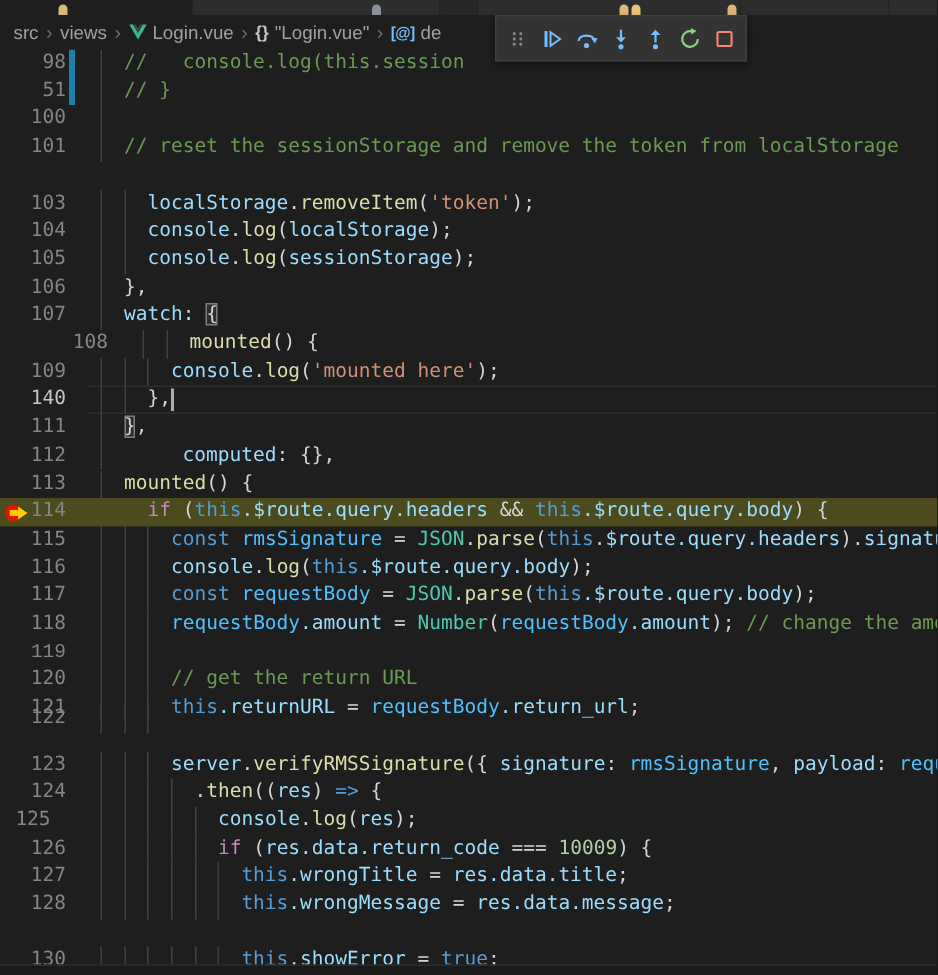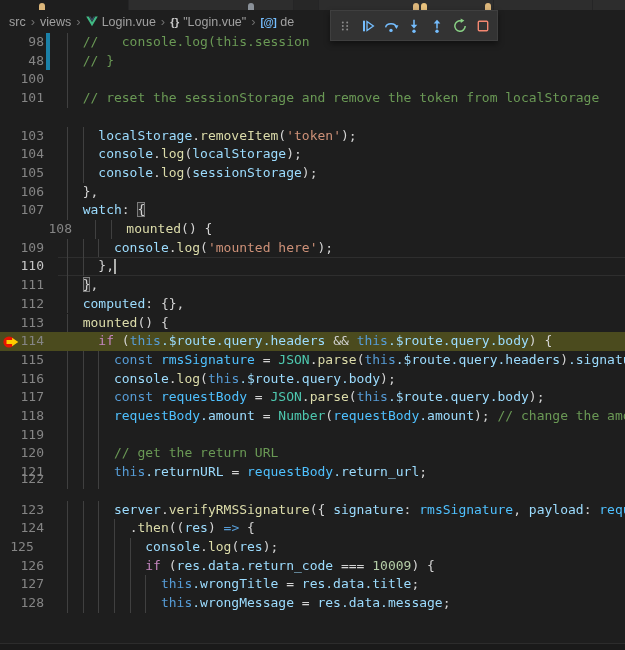--- a/index.html
+++ b/index.html
@@ -61,21 +61,21 @@
 <div id="root">
   <div id="editor">
       <div class="row" style="top: 33px; height: 18.7px;">
         <div class="guide" style="left: 67px;"></div>
         <div class="lnum" style="line-height: 18.7px;">98</div>
         <div class="chbar"></div>
         <div class="code" style="line-height: 18.7px; text-align: right;">  <span style="color: rgb(106, 153, 85);">//   console.log(this.session</span></div>
       </div>
       <div class="row" style="top: 51.7px; height: 18.7px;">
         <div class="guide" style="left: 67px;"></div>
-        <div class="lnum" style="line-height: 18.7px;">48</div>
+        <div class="lnum" style="line-height: 18.7px;">51</div>
         <div class="chbar"></div>
         <div class="code" style="line-height: 18.7px;">  <span style="color: rgb(106, 153, 85);">// }</span></div>
       </div>
       <div class="row" style="top: 70.4px; height: 18.7px;">
         <div class="guide" style="left: 67px;"></div>
         <div class="lnum" style="line-height: 18.7px;">100</div>
         <div class="code" style="line-height: 18.7px;"></div>
       </div>
       <div class="row" style="top: 89.1px; height: 18.7px;">
         <div class="guide" style="left: 67px;"></div>
@@ -120,33 +120,33 @@
         <div class="guide" style="left: 67px;"></div>
         <div class="guide" style="left: 82.64px;"></div>
         <div class="guide" style="left: 98.28px;"></div>
         <div class="lnum" style="line-height: 18.7px;">109</div>
         <div class="code" style="line-height: 18.7px;">      <span style="color: rgb(156, 220, 254);">console</span><span style="color: rgb(212, 212, 212);">.</span><span style="color: rgb(220, 220, 170);">log</span><span style="color: rgb(212, 212, 212);">(</span><span style="color: rgb(206, 145, 120);">'mounted here'</span><span style="color: rgb(212, 212, 212);">);</span></div>
       </div>
       <div class="row" style="top: 257.4px; height: 18.7px;">
         <div class="curline-hl"></div>
         <div class="guide" style="left: 67px;"></div>
         <div class="guide" style="left: 82.64px;"></div>
-        <div class="lnum active" style="line-height: 18.7px;">110</div>
+        <div class="lnum active" style="line-height: 18.7px;">140</div>
         <div class="code" style="line-height: 18.7px;">    <span style="color: rgb(212, 212, 212);">},</span></div>
         <div class="cursor" style="left: 113.92px; top: 2px; height: 14.7px;"></div>
       </div>
       <div class="row" style="top: 276.1px; height: 18.7px;">
         <div class="guide" style="left: 67px;"></div>
         <div class="lnum" style="line-height: 18.7px; text-align: right;">111</div>
         <div class="code" style="line-height: 18.7px;">  <span class="brkm" style="color: rgb(212, 212, 212);">}</span><span style="color: rgb(212, 212, 212);">,</span></div>
       </div>
       <div class="row" style="top: 294.8px; height: 18.7px;">
         <div class="guide" style="left: 67px;"></div>
         <div class="lnum" style="line-height: 18.7px;">112</div>
-        <div class="code" style="line-height: 18.7px;">  <span style="color: rgb(156, 220, 254);">computed</span><span style="color: rgb(212, 212, 212);">: {},</span></div>
+        <div class="code" style="line-height: 18.7px; padding-left: 39px;">  <span style="color: rgb(156, 220, 254);">computed</span><span style="color: rgb(212, 212, 212);">: {},</span></div>
       </div>
       <div class="row" style="top: 313.5px; height: 18.7px;">
         <div class="guide" style="left: 67px;"></div>
         <div class="lnum" style="line-height: 18.7px;">113</div>
         <div class="code" style="line-height: 18.7px;">  <span style="color: rgb(220, 220, 170);">mounted</span><span style="color: rgb(212, 212, 212);">() {</span></div>
       </div>
       <div class="row dbgline" style="top: 332.2px; height: 18.7px;">
         <div class="lnum" style="line-height: 18.7px;">114</div>
         <div class="bpglyph" style="top: 1.35px;"><svg width="19" height="16" viewBox="0 0 19 16">
       <circle cx="7" cy="8" r="5.6" fill="#e51400"></circle>
@@ -179,21 +179,21 @@
         <div class="guide" style="left: 67px;"></div>
         <div class="guide" style="left: 82.64px;"></div>
         <div class="guide" style="left: 98.28px;"></div>
         <div class="lnum" style="line-height: 18.7px;">118</div>
         <div class="code" style="line-height: 18.7px;">      <span style="color: rgb(79, 193, 255);">requestBody</span><span style="color: rgb(156, 220, 254);">.amount</span><span style="color: rgb(212, 212, 212);"> = </span><span style="color: rgb(78, 201, 176);">Number</span><span style="color: rgb(212, 212, 212);">(</span><span style="color: rgb(79, 193, 255);">requestBody</span><span style="color: rgb(156, 220, 254);">.amount</span><span style="color: rgb(212, 212, 212);">); </span><span style="color: rgb(106, 153, 85);">// change the amou</span></div>
       </div>
       <div class="row" style="top: 425.7px; height: 18.7px;">
         <div class="guide" style="left: 67px;"></div>
         <div class="guide" style="left: 82.64px;"></div>
         <div class="guide" style="left: 98.28px;"></div>
-        <div class="lnum" style="line-height: 18.7px;">119</div>
+        <div class="lnum" style="line-height: 18.7px; font-family: Liberation Mono, monospace;">119</div>
         <div class="code" style="line-height: 18.7px;"></div>
       </div>
       <div class="row" style="top: 444.4px; height: 18.7px;">
         <div class="guide" style="left: 67px;"></div>
         <div class="guide" style="left: 82.64px;"></div>
         <div class="guide" style="left: 98.28px;"></div>
         <div class="lnum" style="line-height: 18.7px;">120</div>
         <div class="code" style="line-height: 18.7px;">      <span style="color: rgb(106, 153, 85);">// get the return URL</span></div>
       </div>
       <div class="row" style="top: 463.1px; height: 18.7px;">
@@ -255,20 +255,30 @@
       </div>
       <div class="row" style="top: 594px; height: 18.7px;">
         <div class="guide" style="left: 67px;"></div>
         <div class="guide" style="left: 82.64px;"></div>
         <div class="guide" style="left: 98.28px;"></div>
         <div class="guide" style="left: 113.92px;"></div>
         <div class="guide" style="left: 129.56px;"></div>
         <div class="guide" style="left: 145.2px;"></div>
         <div class="lnum" style="line-height: 18.7px;">128</div>
         <div class="code" style="line-height: 18.7px;">            <span style="color: rgb(86, 156, 214);">this</span><span style="color: rgb(156, 220, 254);">.wrongMessage</span><span style="color: rgb(212, 212, 212);"> = </span><span style="color: rgb(156, 220, 254);">res.data.message</span><span style="color: rgb(212, 212, 212);">;</span></div>
+      </div>
+      <div class="row" style="top: 631.4px; height: 18.7px;">
+        <div class="guide" style="left: 67px;"></div>
+        <div class="guide" style="left: 82.64px;"></div>
+        <div class="guide" style="left: 98.28px;"></div>
+        <div class="guide" style="left: 113.92px;"></div>
+        <div class="guide" style="left: 129.56px;"></div>
+        <div class="guide" style="left: 145.2px;"></div>
+        <div class="lnum" style="line-height: 18.7px;">130</div>
+        <div class="code" style="line-height: 18.7px;">            <span style="color: rgb(86, 156, 214);">this</span><span style="color: rgb(156, 220, 254);">.showError</span><span style="color: rgb(212, 212, 212);"> = </span><span style="color: rgb(86, 156, 214);">true</span><span style="color: rgb(212, 212, 212);">;</span></div>
       </div>
     </div>
   <div id="tabbar">
       <div class="tabseg" style="left: 0px; width: 128px; background: rgb(30, 30, 30);"></div>
       <div class="tabseg" style="left: 128px; width: 165px; background: rgb(45, 45, 45); border-left: 1px solid rgb(37, 37, 38);"></div>
       <div class="tabseg" style="left: 293px; width: 25px; background: rgb(39, 39, 39); border-left: 1px solid rgb(37, 37, 38);"></div>
       <div class="tabseg" style="left: 318px; width: 175px; background: rgb(45, 45, 45); border-left: 1px solid rgb(37, 37, 38);"></div>
       <div class="tabseg" style="left: 493px; width: 99px; background: rgb(45, 45, 45); border-left: 1px solid rgb(37, 37, 38);"></div>
       <div class="tabseg" style="left: 592px; width: 33px; background: rgb(45, 45, 45); border-left: 1px solid rgb(37, 37, 38);"></div>
       <div class="tabdot" style="left: 39px; background: rgb(220, 182, 122);"></div>

